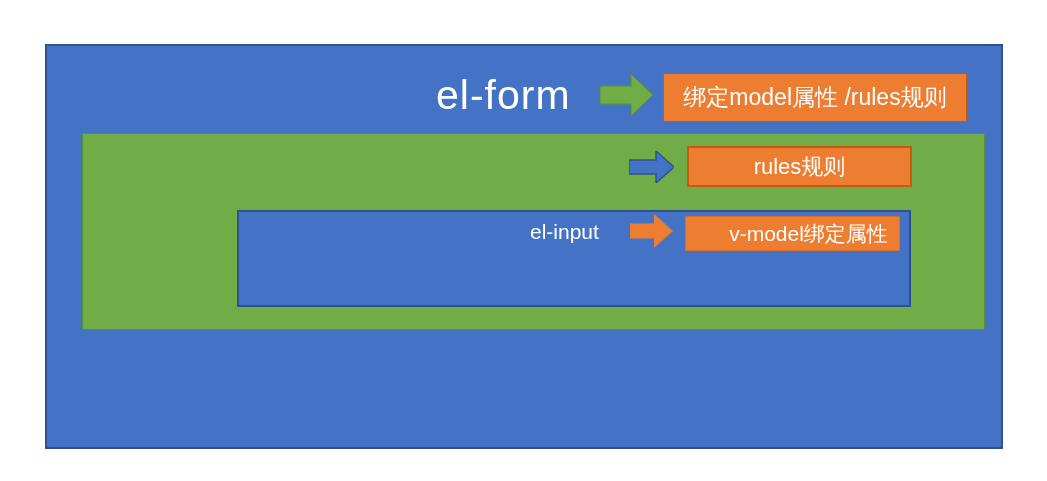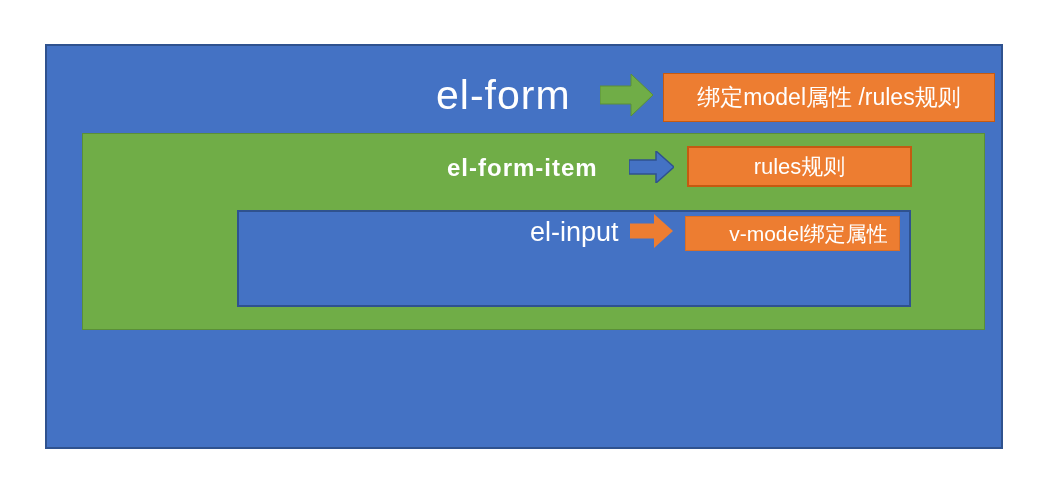--- a/index.html
+++ b/index.html
@@ -29,38 +29,38 @@
   .label { position: absolute; color: #ffffff; white-space: nowrap; }
   .label-el-form {
     left: 436px; top: 70px; font-size: 41px; line-height: 50px;
     font-weight: 300; letter-spacing: 1px;
   }
   .label-el-form-item {
     left: 447px; top: 153px; font-size: 24px; line-height: 29px;
     font-weight: bold; letter-spacing: 1px;
   }
   .label-el-input {
-    left: 530px; top: 220px; font-size: 27px; line-height: 24px;
+    left: 530px; top: 220px; font-size: 21px; line-height: 24px;
     font-weight: normal;
   }
 
   
   .arrow { position: absolute; display: block; }
   .arrow-green  { left: 600px; top: 74px;  width: 53px; height: 42px; }
   .arrow-blue   { left: 629px; top: 151px; width: 45px; height: 32px; }
   .arrow-orange { left: 630px; top: 214px; width: 43px; height: 34px; }
 
   
   .callout {
     position: absolute; background: #ED7D31; color: #ffffff;
     display: flex; align-items: center; justify-content: center;
     white-space: nowrap; text-align: center;
   }
   .callout-1 {
-    left: 663px; top: 73px; width: 332px; height: 49px;
+    left: 663px; top: 73px; width: 304px; height: 49px;
     font-size: 23px; border: 1px solid #C55A11;
   }
   .callout-2 {
     left: 687px; top: 146px; width: 225px; height: 41px;
     font-size: 22px; border: 2px solid #C55A11;
   }
   .callout-3 {
     left: 685px; top: 216px; width: 215px; height: 35px;
     font-size: 21px; border: 1px solid #D96F28; padding-left: 32px;
   }
@@ -75,21 +75,20 @@
   <div class="inner-box"></div>
 
   <span class="label label-el-form">el-form</span>
   <svg class="arrow arrow-green" viewBox="0 0 53 42">
     <polygon points="0,12 31,12 31,0 53,21 31,42 31,30 0,30" fill="#70AD47" stroke="#5A8F38" stroke-width="1"></polygon>
   </svg>
   <div class="callout callout-1">
     <span>绑定model属性 /rules规则</span>
   </div>
 
-  <span class="label label-el-form-item">el-form-item</span>
   <svg class="arrow arrow-blue" viewBox="0 0 45 32">
     <polygon points="0,9 27,9 27,0 45,16 27,32 27,23 0,23" fill="#4472C4" stroke="#2F528F" stroke-width="1.5"></polygon>
   </svg>
   <div class="callout callout-2">
     <span>rules规则</span>
   </div>
 
   <span class="label label-el-input">el-input</span>
   <svg class="arrow arrow-orange" viewBox="0 0 43 34">
     <polygon points="0,9.5 24,9.5 24,0 43,17 24,34 24,24.5 0,24.5" fill="#ED7D31"></polygon>

